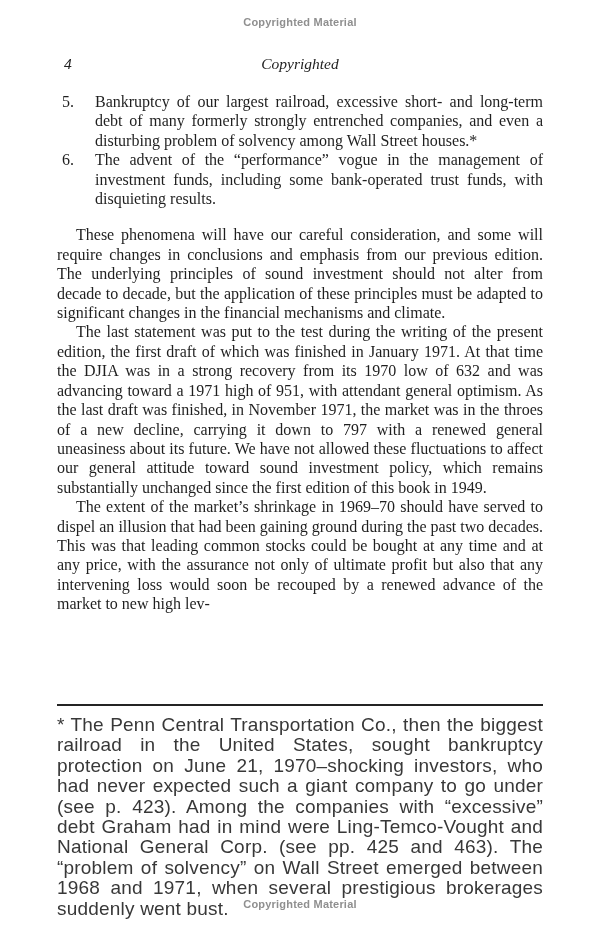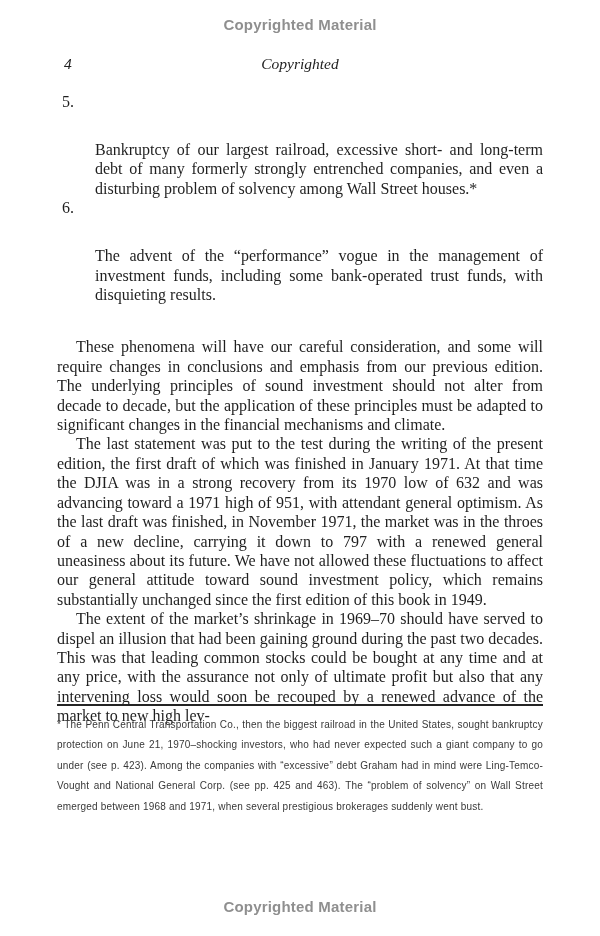--- a/index.html
+++ b/index.html
@@ -16,21 +16,21 @@
     font-family: "Liberation Serif", serif;
     color: #1f1f1f;
   }
   .copyright {
     position: absolute;
     left: 0;
     right: 0;
     text-align: center;
     font-family: "Liberation Sans", sans-serif;
     font-weight: bold;
-    font-size: 15px;
+    font-size: 11px;
     letter-spacing: 0.2px;
     color: #8f8f8f;
   }
   .copyright-top { top: 16px; }
   .copyright-bottom { top: 898px; }
 
   .running-header {
     position: absolute;
     top: 55px;
     left: 57px;
@@ -66,44 +66,43 @@
   }
   .list-num {
     flex: none;
     width: 33px;
     padding-left: 5px;
     box-sizing: content-box;
   }
   .list-text {
     flex: 1;
     text-align: justify;
-    margin-top: 48px;
   }
-  .paragraphs { margin-top: 33px; }
+  .paragraphs { margin-top: 17px; }
   .para {
     margin: 0;
     text-align: justify;
     text-indent: 19px;
   }
 
   .footnote-area {
     position: absolute;
     top: 704px;
     left: 57px;
     width: 486px;
   }
   .footnote-rule {
     border: none;
     border-top: 2px solid #242424;
     margin: 0 0 9px 0;
   }
   .footnote-text {
     margin: 0;
     font-family: "Liberation Sans", sans-serif;
-    font-size: 10px;
+    font-size: 19px;
     line-height: 20.4px;
     letter-spacing: 0.2px;
     color: #383838;
     text-align: justify;
   }
 </style>
 </head>
 <body>
 
 <div class="page">

